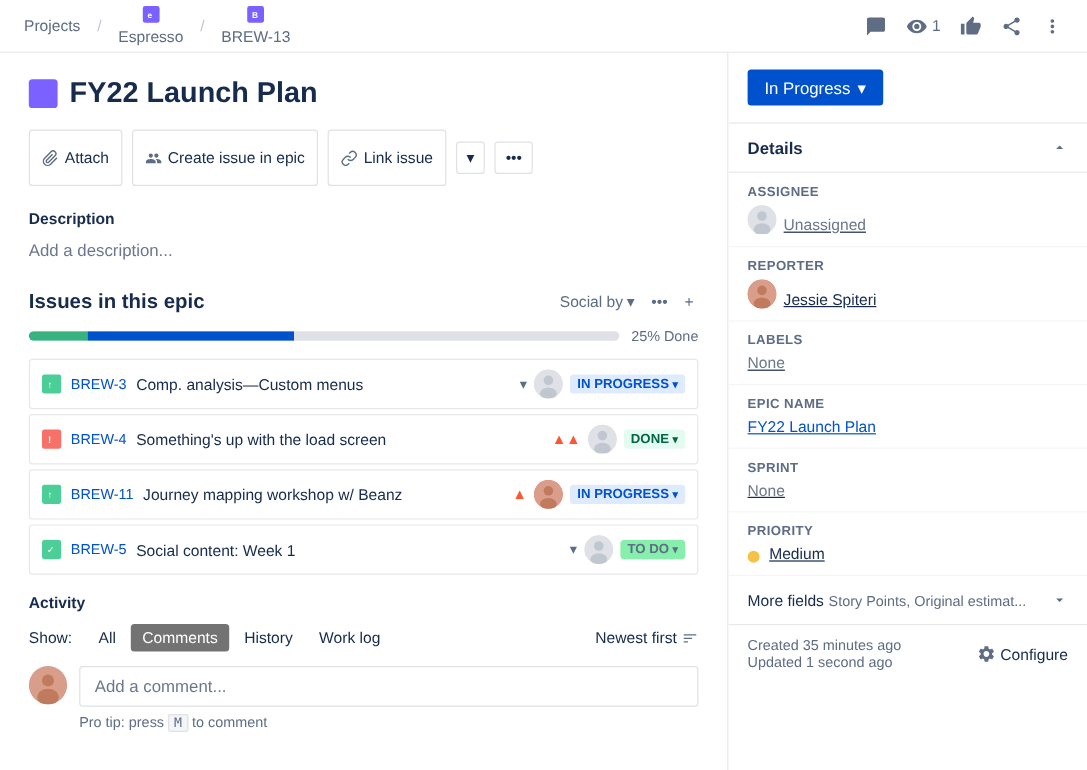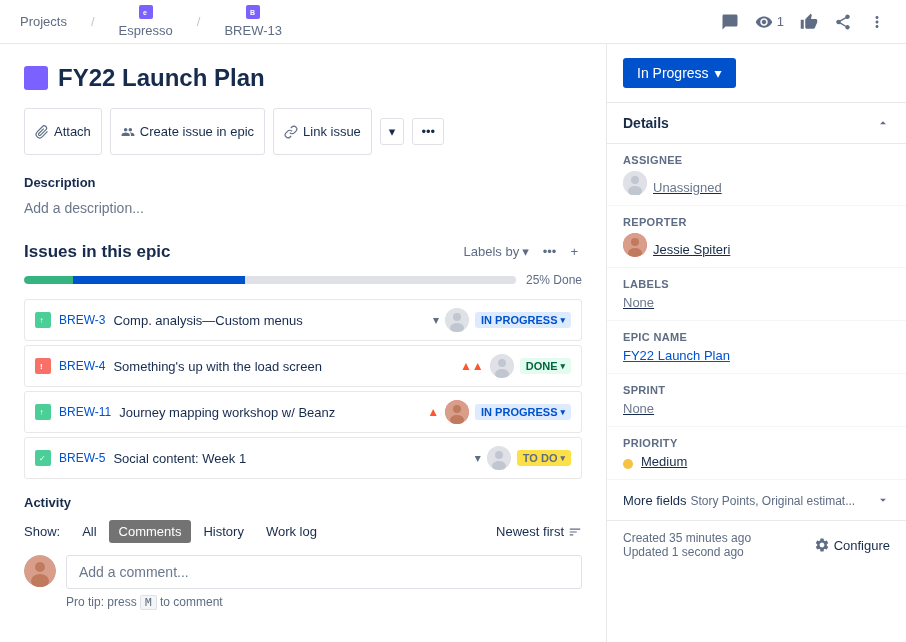--- a/index.html
+++ b/index.html
@@ -1,20 +1,20 @@
 <!DOCTYPE html>
 <html><head>
   <meta charset="utf-8">
   <style>
     * { box-sizing: border-box; margin: 0; padding: 0; }
     body { font-family: -apple-system, BlinkMacSystemFont, 'Segoe UI', sans-serif; font-size: 14px; color: #172b4d; background: #fff; width: 906px; height: 642px; overflow: hidden; }
 
     
     .top-nav { display: flex; align-items: center; justify-content: space-between; padding: 10px 20px; border-bottom: 1px solid #e8e8e8; height: 44px; }
-    .breadcrumb { display: flex; align-items: center; gap: 24px; font-size: 13px; color: #5e6c84; }
+    .breadcrumb { display: flex; align-items: center; gap: 14px; font-size: 13px; color: #5e6c84; }
     .breadcrumb a { color: #5e6c84; text-decoration: none; }
     .breadcrumb-sep { color: #c1c7d0; }
     .brew-badge { display: flex; align-items: center; gap: 4px; flex-direction: column; }
     .brew-icon { width: 14px; height: 14px; background: #7b61ff; border-radius: 2px; display: inline-flex; align-items: center; justify-content: center; }
     .brew-icon-e { background: #7b61ff; }
     .brew-icon-brew { background: #7b61ff; }
     .nav-actions { display: flex; align-items: center; gap: 16px; }
     .nav-icon { cursor: pointer; color: #5e6c84; display: flex; align-items: center; gap: 4px; font-size: 13px; }
     .nav-icon svg { width: 18px; height: 18px; fill: #5e6c84; }
 
@@ -58,21 +58,21 @@
     .issue-type-green { background: #4bce97; }
     .issue-type-red { background: #f87168; }
     .issue-type-check { background: #4bce97; }
     .issue-key { font-size: 12px; color: #0052cc; cursor: pointer; font-weight: 500; white-space: nowrap; }
     .issue-summary { flex: 1; font-size: 13px; color: #172b4d; }
     .issue-actions { display: flex; align-items: center; gap: 6px; }
     .avatar-sm { width: 24px; height: 24px; border-radius: 50%; background: #dfe1e6; display: flex; align-items: center; justify-content: center; flex-shrink: 0; overflow: hidden; }
     .status-badge { font-size: 11px; font-weight: 600; padding: 2px 6px; border-radius: 3px; display: flex; align-items: center; gap: 3px; cursor: pointer; white-space: nowrap; }
     .status-in-progress { background: #deebff; color: #0052cc; }
     .status-done { background: #e3fcef; color: #006644; }
-    .status-todo { background: #fde047; color: #5e6c84; justify-content: flex-end; }
+    .status-todo { background: #86efac; color: #5e6c84; justify-content: flex-end; }
     .chevron-down-sm { font-size: 9px; }
 
     
     .activity-section { margin-top: 16px; }
     .activity-title { font-size: 13px; font-weight: 600; color: #172b4d; margin-bottom: 10px; }
     .show-row { display: flex; align-items: center; justify-content: space-between; margin-bottom: 12px; }
     .show-label { font-size: 13px; color: #172b4d; margin-right: 8px; }
     .filter-tabs { display: flex; align-items: center; gap: 2px; }
     .filter-tab { padding: 4px 10px; border-radius: 3px; font-size: 13px; cursor: pointer; color: #172b4d; }
     .filter-tab.active { background: #737373; color: #fff; }
@@ -208,21 +208,21 @@
     </div>
 
     <div class="section-label">Description</div>
     <div class="desc-placeholder">Add a description...</div>
 
     <div class="issues-section">
       <div class="issues-header">
         <span class="issues-title">Issues in this epic</span>
         <div class="order-by-row">
           <span class="order-by-btn">
-            <span>Labels by</span>
+            <span>Social by</span>
             <span>▾</span>
           </span>
           <span class="icon-btn-sm">•••</span>
           <span class="icon-btn-sm">+</span>
         </div>
       </div>
 
       <div class="progress-container">
         <div class="progress-bar-bg">
           <div class="progress-green" style="width: 10%"></div>

